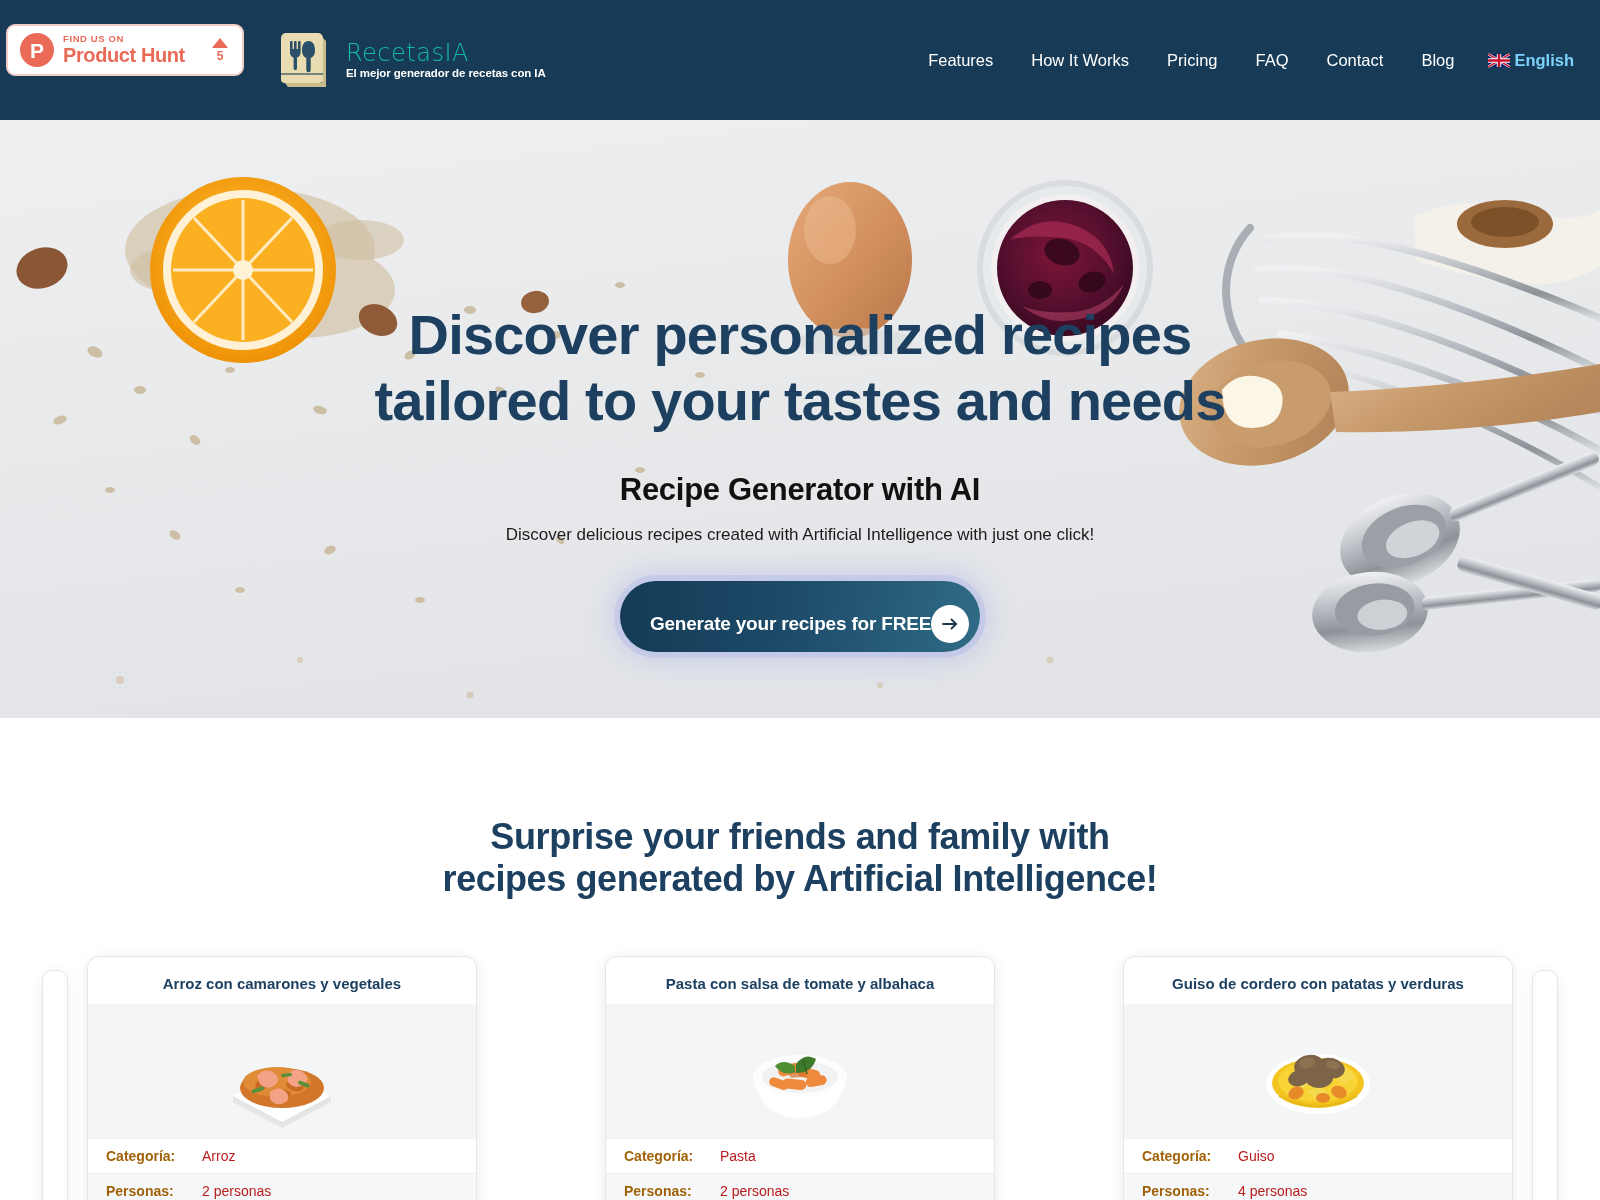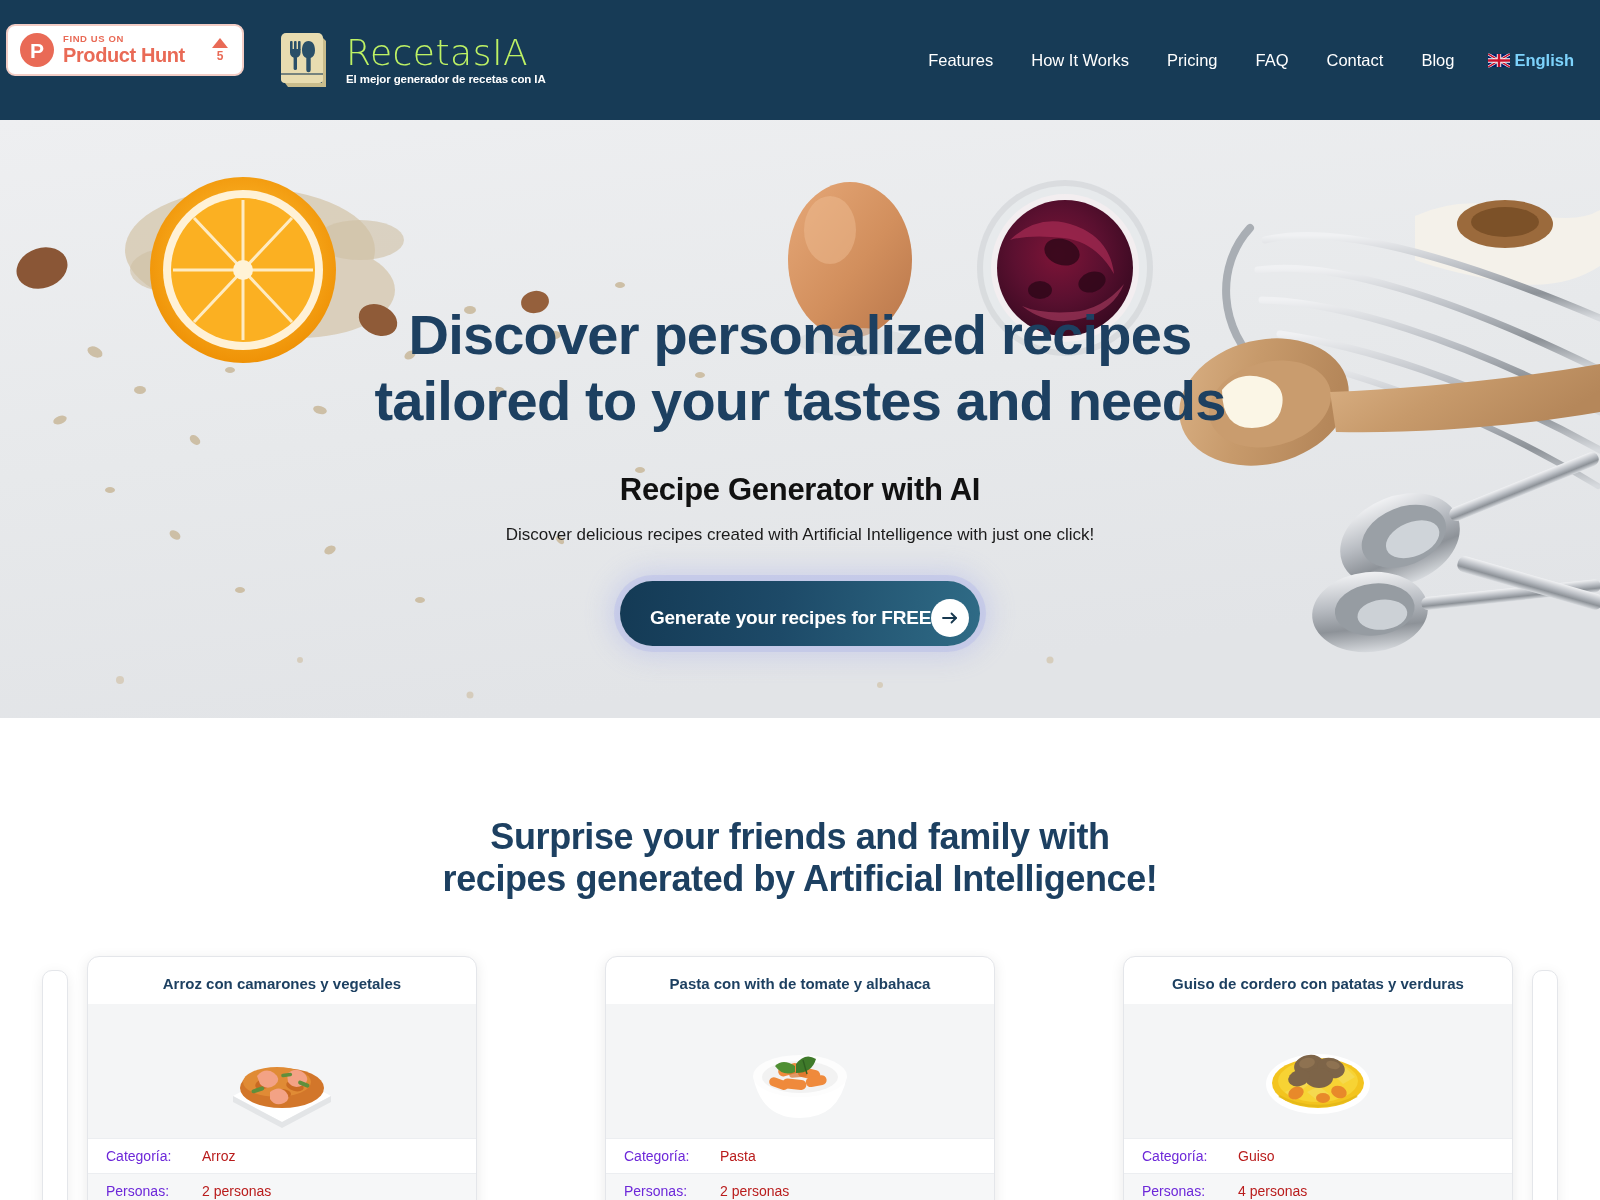--- a/index.html
+++ b/index.html
@@ -103,22 +103,22 @@
     transform: translateY(-50%);
     display: flex;
     align-items: center;
     gap: 14px;
     cursor: pointer;
   }
   .brand-icon { width: 56px; height: 62px; flex: 0 0 56px; }
   .brand-words { line-height: 1; }
   .brand-name {
     display: block;
-    font-size: 36px;
-    color: #bef264;
+    font-size: 24px;
+    color: #14b8a6;
     letter-spacing: 0.5px;
     font-weight: 300;
     font-family: "DejaVu Sans", sans-serif;
   }
   .brand-tag {
     display: block;
     font-size: 11.5px;
     color: #ffffff;
     font-weight: bold;
     margin-top: 3px;
@@ -191,21 +191,21 @@
     font-size: 17px;
     margin-top: 17px;
   }
   .cta-wrap { margin-top: 36px; display: flex; justify-content: center; }
   .cta {
     display: inline-flex;
     align-items: center;
     background: linear-gradient(95deg, #143a55 0%, #1d4a68 45%, #2f6b86 100%);
     border: none;
     border-radius: 40px;
-    padding: 18px 11px 9px 30px;
+    padding: 24px 11px 9px 30px;
     cursor: pointer;
     box-shadow: 0 0 0 6px rgba(150,160,230,0.22), 0 0 26px 10px rgba(150,160,235,0.30);
   }
   .cta-text {
     color: #ffffff;
     font-size: 19px;
     font-weight: bold;
     letter-spacing: -0.2px;
     white-space: nowrap;
   }
@@ -271,22 +271,22 @@
     align-items: center;
     padding: 9px 18px;
     font-size: 14px;
     border-top: 1px solid #eceef1;
   }
   .card-row:nth-child(odd) { background: #ffffff; }
   .card-row.alt { background: #f6f7f8; }
   .row-label {
     width: 96px;
     flex: 0 0 96px;
-    color: #6d28d9;
-    font-weight: normal;
+    color: #a16207;
+    font-weight: bold;
   }
   .row-value { color: #b91c1c; }
 
   
   .edge-card {
     position: absolute;
     top: 14px;
     width: 26px;
     height: 250px;
     background: #ffffff;
@@ -570,21 +570,21 @@
         <span class="row-label">Personas:</span>
         <span class="row-value">2 personas</span>
       </div>
       <div class="card-row">
         <span class="row-label">Tiempo:</span>
         <span class="row-value">30 minutos</span>
       </div>
     </div>
 
     <div class="card">
-      <div class="card-title">Pasta con with de tomate y albahaca</div>
+      <div class="card-title">Pasta con salsa de tomate y albahaca</div>
       <div class="card-img">
         <svg width="134" height="134" viewBox="0 0 134 134" aria-hidden="true">
           <rect width="134" height="134" fill="#f4f5f6"></rect>
           <path d="M20 72 q47 34 94 0 q-8 42 -47 42 q-39 0 -47 -42 Z" fill="#ffffff"></path>
           <ellipse cx="67" cy="72" rx="47" ry="21" fill="#fdfdfd"></ellipse>
           <ellipse cx="67" cy="73" rx="38" ry="16" fill="#f2f2f2"></ellipse>
           <g fill="#ef8a3c">
             <rect x="44" y="64" width="22" height="10" rx="5" transform="rotate(-16 44 64)"></rect>
             <rect x="66" y="62" width="23" height="10" rx="5" transform="rotate(14 66 62)"></rect>
             <rect x="50" y="74" width="24" height="10" rx="5" transform="rotate(6 50 74)"></rect>

